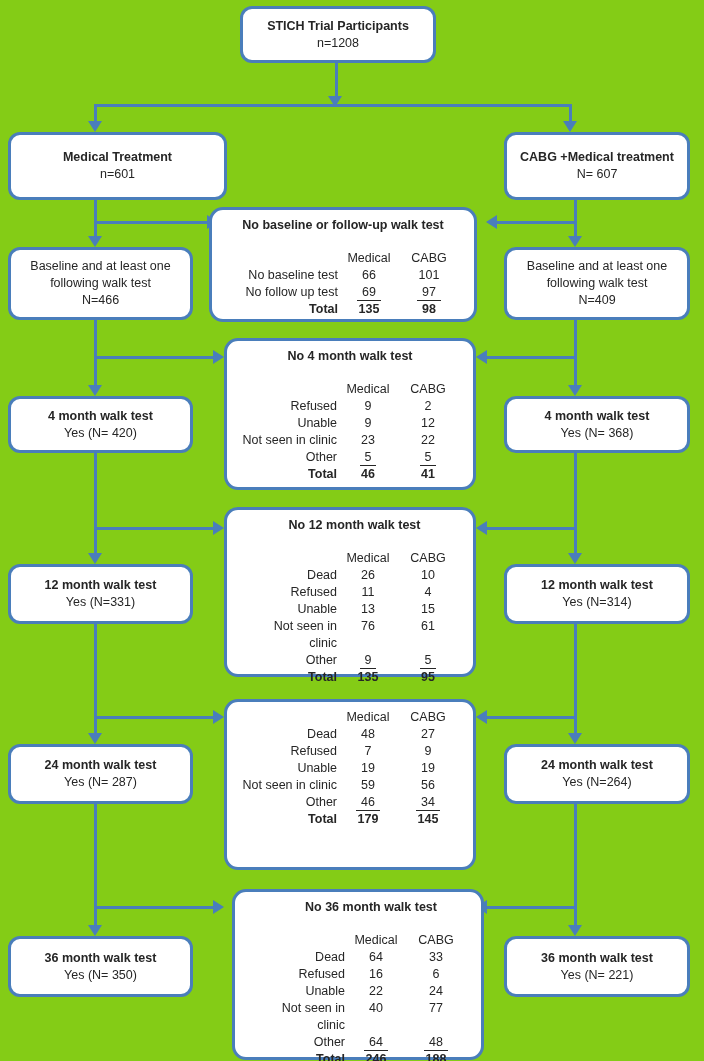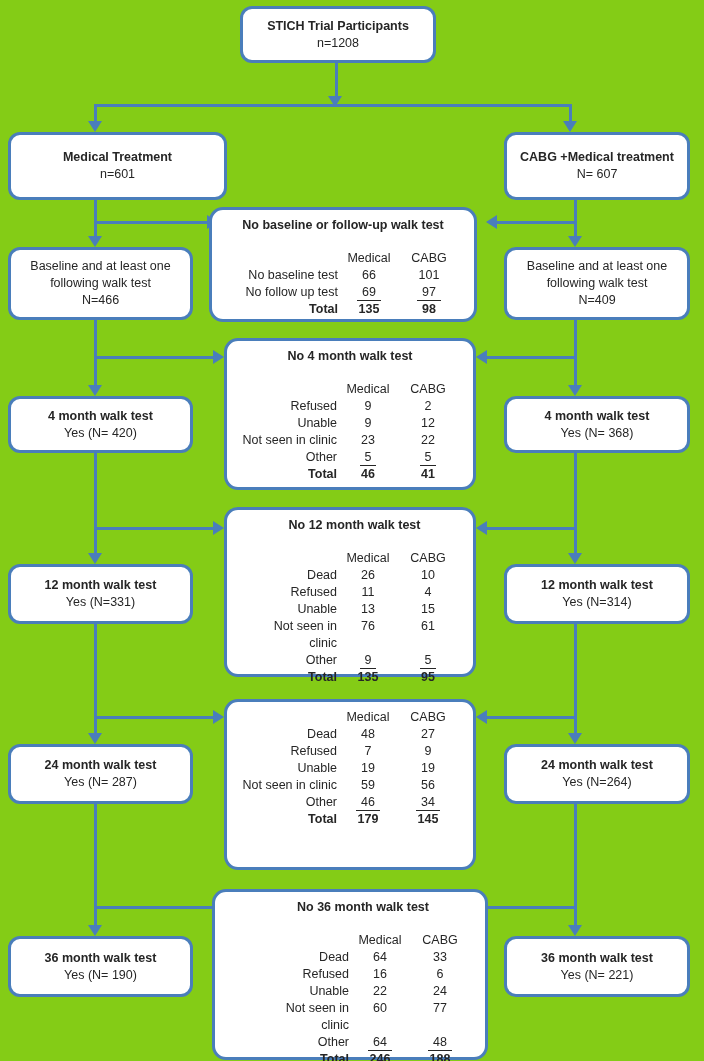--- a/index.html
+++ b/index.html
@@ -129,21 +129,21 @@
   <div class="node" style="left:8px;top:564px;width:185px;height:60px;">
     <span class="b">12 month walk test</span>
     <span>Yes (N=331)</span>
   </div>
   <div class="node" style="left:8px;top:744px;width:185px;height:60px;">
     <span class="b">24 month walk test</span>
     <span>Yes (N= 287)</span>
   </div>
   <div class="node" style="left:8px;top:936px;width:185px;height:61px;">
     <span class="b">36 month walk test</span>
-    <span>Yes (N= 190)</span>
+    <span>Yes (N= 350)</span>
   </div>
 
   <div class="node" style="left:504px;top:247px;width:186px;height:73px;">
     <span>Baseline and at least one</span>
     <span>following walk test</span>
     <span>N=409</span>
   </div>
   <div class="node" style="left:504px;top:396px;width:186px;height:57px;">
     <span class="b">4 month walk test</span>
     <span>Yes (N= 368)</span>
@@ -289,21 +289,21 @@
       <span class="tnum"><span class="ul">46</span></span>
       <span class="tnum"><span class="ul">34</span></span>
     </div>
     <div class="trow total">
       <span class="tlabel">Total</span>
       <span class="tnum">179</span>
       <span class="tnum">145</span>
     </div>
   </div>
 
-  <div class="mid" style="left:212px;top:889px;width:276px;height:171px;padding-left:26px;">
+  <div class="mid" style="left:232px;top:889px;width:252px;height:171px;padding-left:26px;">
     <div class="mid-title">No 36 month walk test</div>
     <div class="trow thead">
       <span class="tlabel"></span>
       <span class="tnum">Medical</span>
       <span class="tnum">CABG</span>
     </div>
     <div class="trow">
       <span class="tlabel">Dead</span>
       <span class="tnum">64</span>
       <span class="tnum">33</span>
@@ -313,21 +313,21 @@
       <span class="tnum">16</span>
       <span class="tnum">6</span>
     </div>
     <div class="trow">
       <span class="tlabel">Unable</span>
       <span class="tnum">22</span>
       <span class="tnum">24</span>
     </div>
     <div class="trow">
       <span class="tlabel">Not seen in clinic</span>
-      <span class="tnum">60</span>
+      <span class="tnum">40</span>
       <span class="tnum">77</span>
     </div>
     <div class="trow">
       <span class="tlabel">Other</span>
       <span class="tnum"><span class="ul">64</span></span>
       <span class="tnum"><span class="ul">48</span></span>
     </div>
     <div class="trow total">
       <span class="tlabel">Total</span>
       <span class="tnum">246</span>

